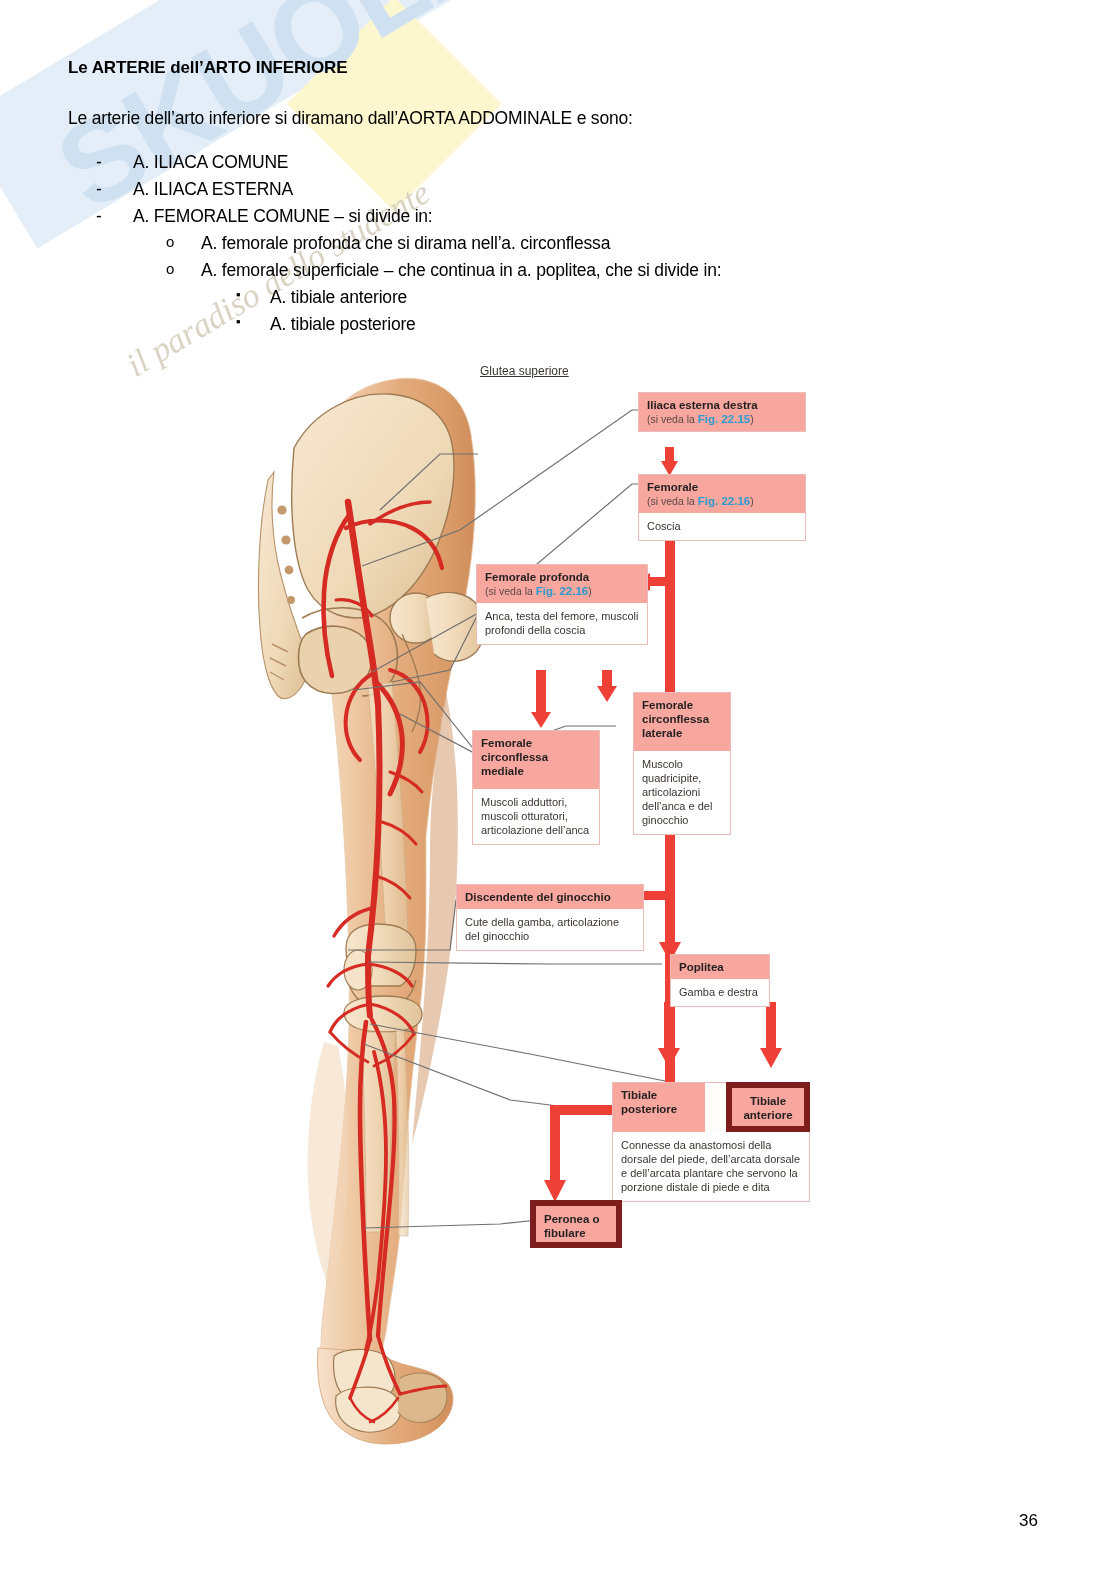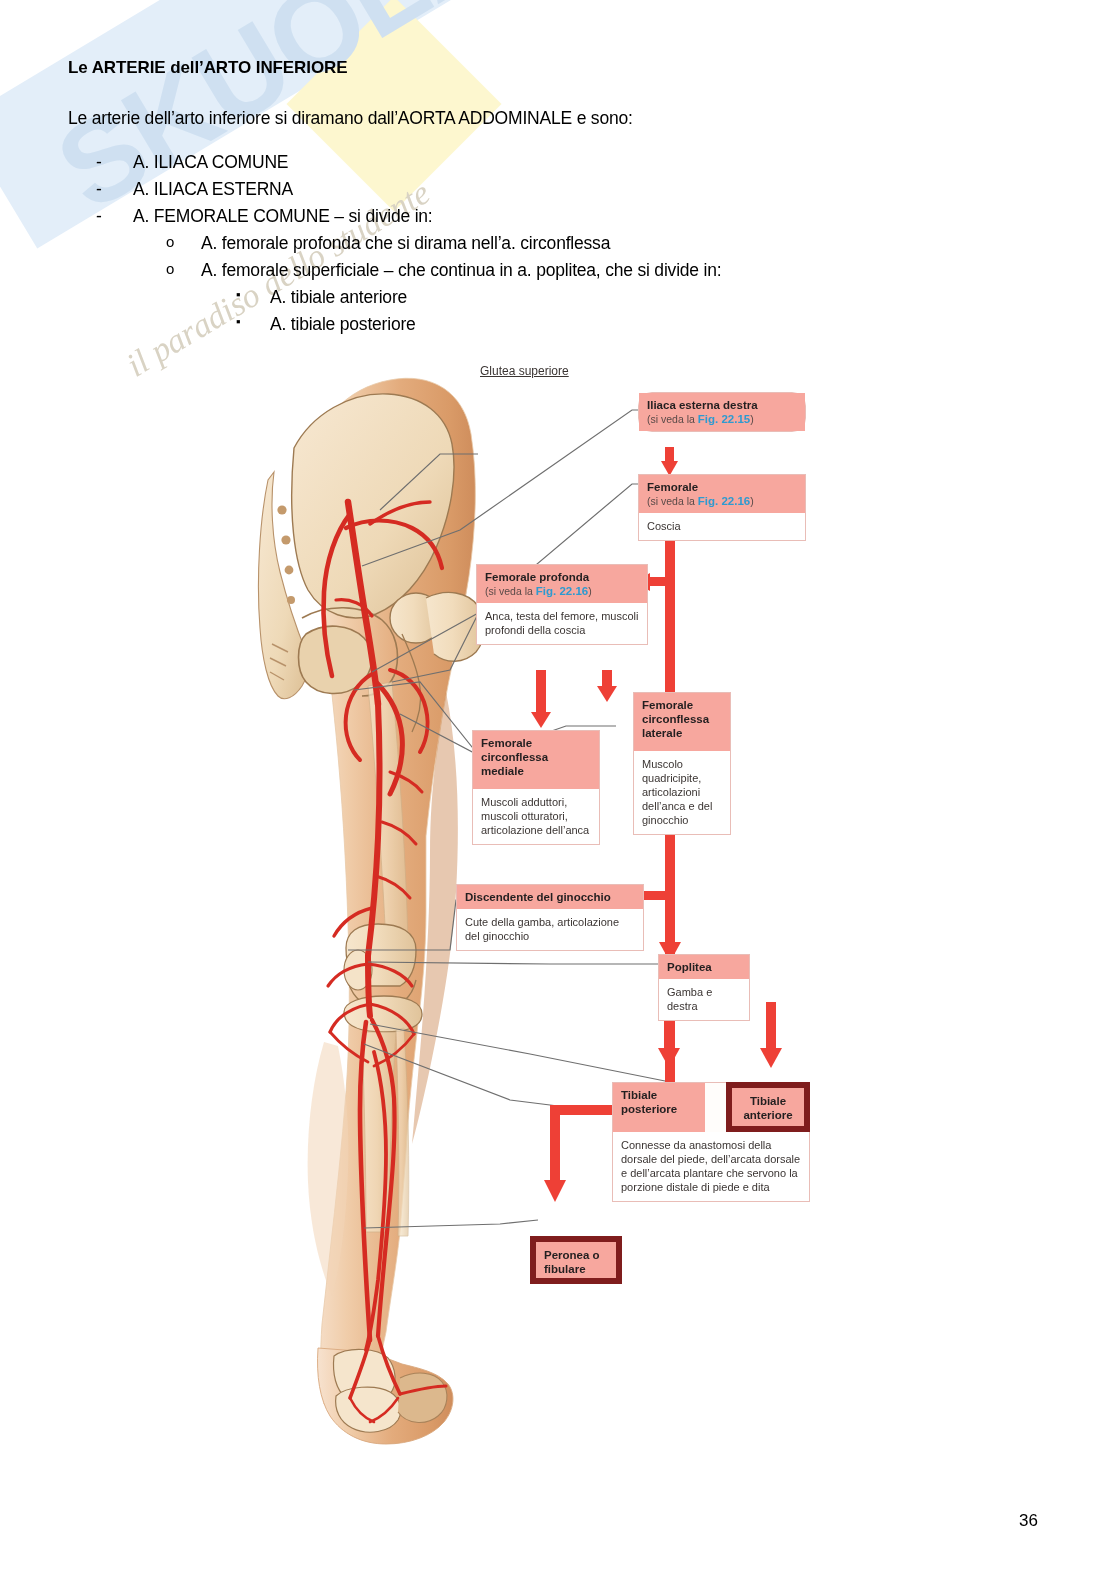--- a/index.html
+++ b/index.html
@@ -416,21 +416,21 @@
 
         <rect x="516" y="650" width="10" height="50"></rect>
         <polygon points="510,696 532,696 521,716"></polygon>
 
         <rect x="300" y="753" width="70" height="10"></rect>
         <rect x="300" y="753" width="10" height="82"></rect>
         <polygon points="294,828 316,828 305,850"></polygon>
       </g>
     </svg>
 
-    <div class="dbox" style="left:388px; top:40px; width:168px;border-radius:14px;">
+    <div class="dbox" style="left:388px; top:40px; width:168px;">
       <div class="hd">
         <span>Iliaca esterna destra</span><br>
         <span class="sub">(si veda la </span><span class="figref">Fig. 22.15</span><span class="sub">)</span>
       </div>
     </div>
 
     <div class="dbox" style="left:388px; top:122px; width:168px;">
       <div class="hd">
         <span>Femorale</span><br>
         <span class="sub">(si veda la </span><span class="figref">Fig. 22.16</span><span class="sub">)</span>
@@ -460,39 +460,39 @@
       <div class="bd">Muscolo quadricipite, articolazioni dell’anca e del ginocchio</div>
     </div>
 
     <div class="dbox" style="left:206px; top:532px; width:188px;">
       <div class="hd">
         <span>Discendente del ginocchio</span>
       </div>
       <div class="bd">Cute della gamba, articolazione del ginocchio</div>
     </div>
 
-    <div class="dbox" style="left:408px; top:602px; width:92px;">
+    <div class="dbox" style="left:420px; top:602px; width:100px;">
       <div class="hd">
         <span>Poplitea</span>
       </div>
       <div class="bd">Gamba e destra</div>
     </div>
 
     <div class="dbox" style="left:362px; top:730px; width:198px;">
       <div class="hd" style="width:92px; height:50px; background:#f7a79e; ">
         <span>Tibiale posteriore</span>
       </div>
       <div class="bd" style="margin-top:-1px;">Connesse da anastomosi della dorsale del piede, dell’arcata dorsale e dell’arcata plantare che servono la porzione distale di piede e dita</div>
     </div>
 
     <div class="plain-pink" style="left:476px; top:730px; width:84px; height:50px; text-align:center;">
       <span>Tibiale anteriore</span>
     </div>
 
-    <div class="plain-pink" style="left:280px; top:848px; width:92px; height:48px;margin-top:36px;">
+    <div class="plain-pink" style="left:280px; top:848px; width:92px; height:48px;">
       <span>Peronea o fibulare</span>
     </div>
 
     <div style="position:absolute; left:230px; top:12px; font-size:12px; color:#3b3533;text-decoration:underline;">Glutea superiore</div>
   </div>
 
   <div class="page-num">36</div>
 </div>
 
 </body></html>

